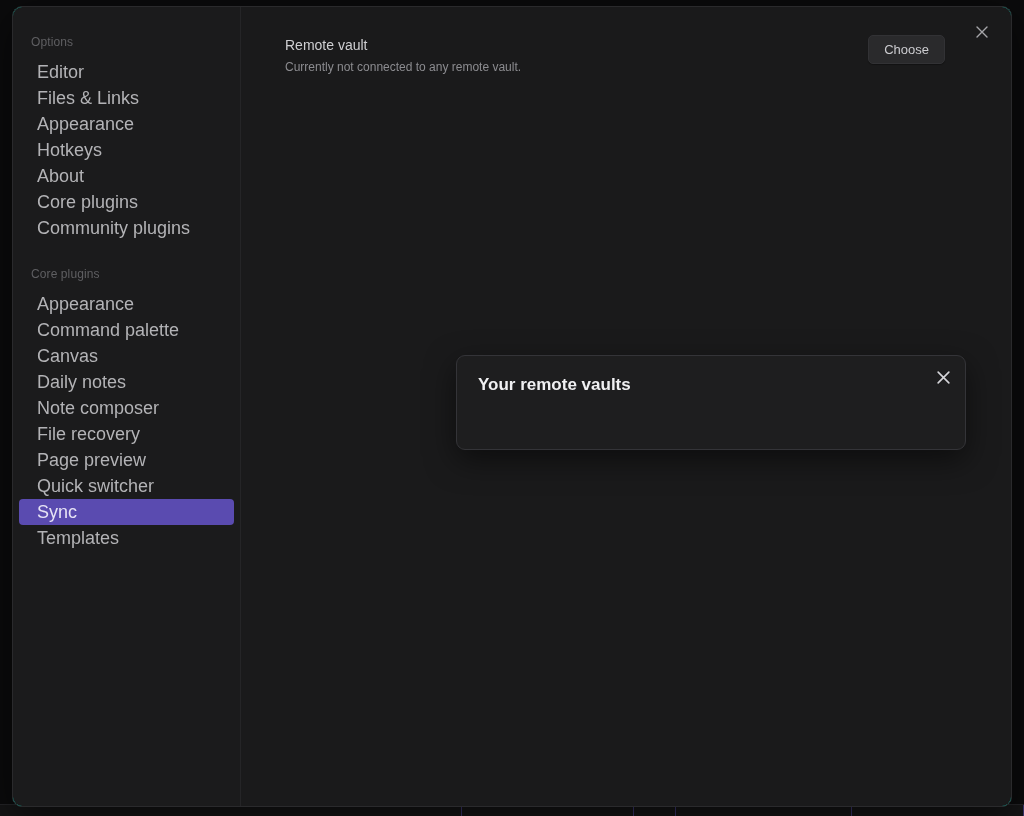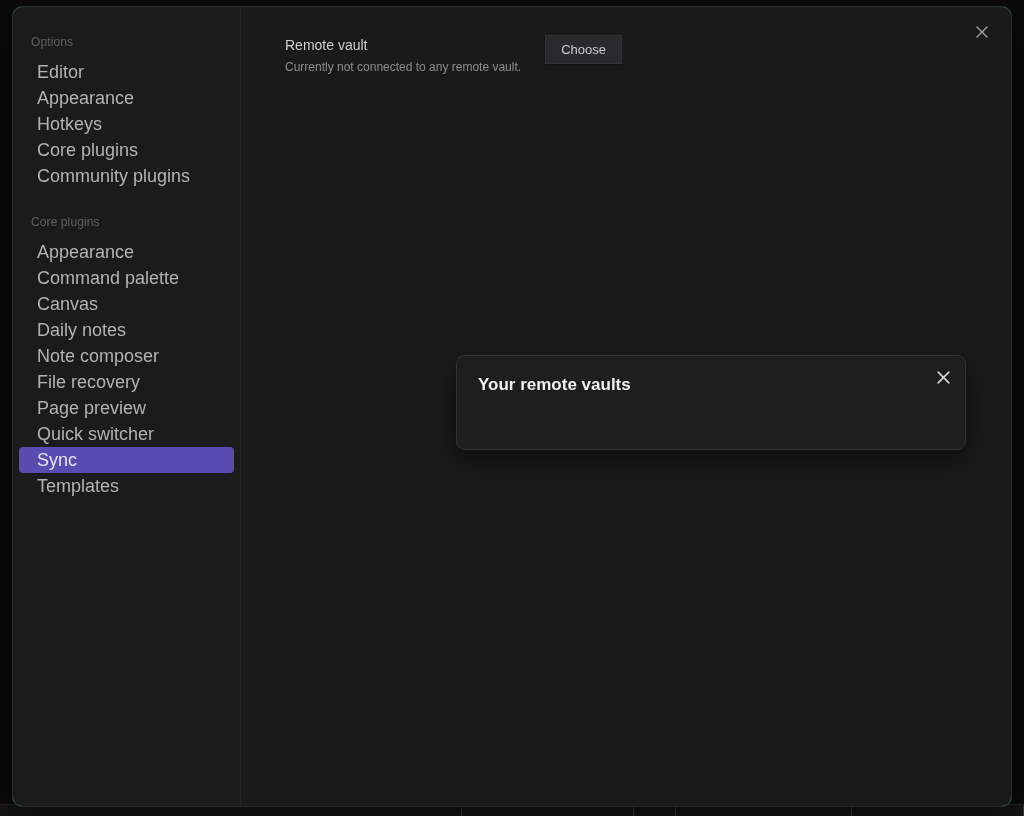--- a/index.html
+++ b/index.html
@@ -105,21 +105,21 @@
     justify-content: center;
     cursor: pointer;
     color: #a6a6aa;
     border-radius: 4px;
   }
   #window-close svg { display: block; }
 
   .setting-row {
     display: flex;
     align-items: flex-start;
-    justify-content: flex-start;
+    justify-content: space-between;
     gap: 24px;
     padding-right: 40px;
     max-width: 700px;
   }
   .setting-info { padding-top: 2px; }
   .setting-name {
     font-size: 14px;
     color: #cfcfd2;
     line-height: 20px;
     margin-bottom: 4px;
@@ -128,21 +128,21 @@
     font-size: 12px;
     color: #8c8c90;
     line-height: 17px;
   }
   .setting-control { flex: 0 0 auto; padding-top: 2px; }
 
   .btn {
     background: #2a2a2c;
     color: #ccccd0;
     border: 1px solid #323235;
-    border-radius: 0;
+    border-radius: 5px;
     font-family: inherit;
     font-size: 13px;
     padding: 6px 15px;
     cursor: pointer;
     box-shadow: 0 1px 1px rgba(0,0,0,.3);
   }
 
   
   #remote-vault-modal {
     position: absolute;
@@ -199,22 +199,24 @@
 </div>
 
 <div id="settings-window">
 
   <nav id="settings-sidebar">
 
     <div class="nav-group">
       <div class="nav-header">Options</div>
 
       <div class="nav-item">Editor</div>
+      <div class="nav-item">Files &amp; Links</div>
       <div class="nav-item">Appearance</div>
       <div class="nav-item">Hotkeys</div>
+      <div class="nav-item">About</div>
       <div class="nav-item">Core plugins</div>
       <div class="nav-item">Community plugins</div>
     </div>
 
     <div class="nav-group">
       <div class="nav-header">Core plugins</div>
 
       <div class="nav-item">Appearance</div>
       <div class="nav-item">Command palette</div>
       <div class="nav-item">Canvas</div>

